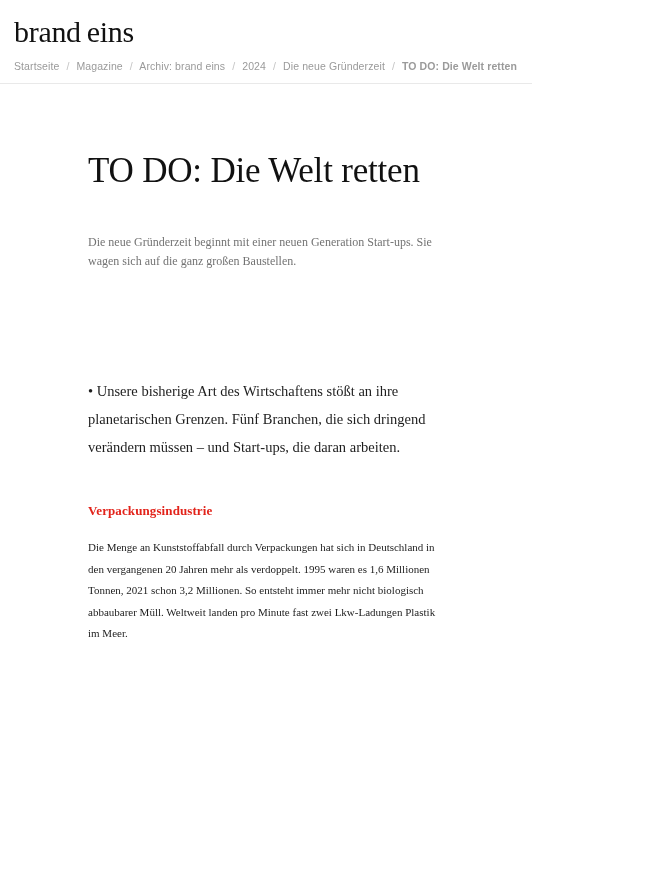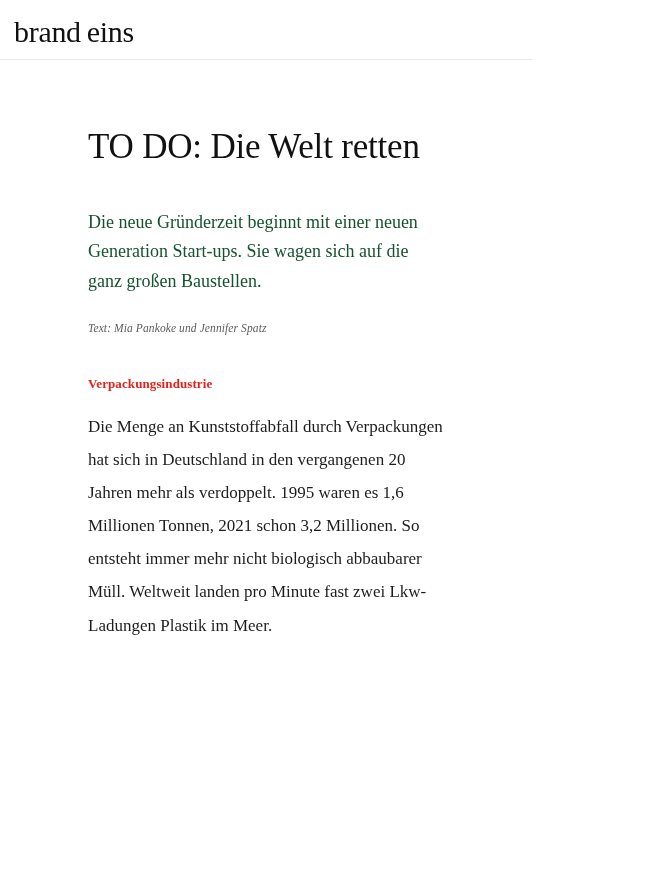--- a/index.html
+++ b/index.html
@@ -73,23 +73,23 @@
     font-family: "Liberation Serif", serif;
     font-weight: 400;
     font-size: 35px;
     line-height: 1.22;
     color: #111;
     margin: 66px 0 0 0;
     letter-spacing: -0.2px;
   }
   .standfirst {
     font-family: "Liberation Serif", serif;
-    font-size: 18px;
+    font-size: 12px;
     line-height: 1.62;
-    color: #14532d;
+    color: #737373;
     margin: 40px 0 0 0;
     max-width: 540px;
   }
   .byline {
     font-family: "Liberation Serif", serif;
     font-style: italic;
     font-size: 11.5px;
     color: #5d5d5d;
     margin: 26px 0 0 0;
     letter-spacing: 0.1px;
@@ -110,47 +110,63 @@
   .section-head {
     font-family: "Liberation Serif", serif;
     font-weight: 700;
     font-size: 13px;
     color: #e2231a;
     margin: 42px 0 0 0;
     letter-spacing: 0.1px;
   }
   .body-par {
     font-family: "Liberation Serif", serif;
-    font-size: 17px;
+    font-size: 11px;
     line-height: 1.95;
     color: #1d1d1d;
     margin: 18px 0 0 0;
     max-width: 540px;
   }
 </style>
 </head>
 <body>
 
 <div class="page">
 
   <div class="masthead">
     <div class="logo">
       <span class="logo-brand">brand</span><span class="logo-sep"></span><span class="logo-eins">eins</span>
     </div>
   </div>
 
+  <nav class="breadcrumb">
+    <span class="crumb">Startseite</span>
+    <span class="sep">/</span>
+    <span class="crumb">Magazine</span>
+    <span class="sep">/</span>
+    <span class="crumb">Archiv: brand eins</span>
+    <span class="sep">/</span>
+    <span class="crumb">2024</span>
+    <span class="sep">/</span>
+    <span class="crumb">Die neue Gründerzeit</span>
+    <span class="sep">/</span>
+    <span class="crumb crumb-current">TO DO: Die Welt retten</span>
+  </nav>
 
   <div class="hrule"></div>
 
   <article class="article">
     <h1 class="title">TO DO: Die Welt retten</h1>
 
     <p class="standfirst">Die neue Gründerzeit beginnt mit einer neuen Generation Start-ups. Sie wagen sich auf die ganz großen Baustellen.</p>
 
-    <p class="byline">Text: Mia Pankoke und Jennifer Spatz</p>
 
+    <p class="lede">
+      <span class="bullet">•</span>
+      <span>Unsere bisherige Art des Wirtschaftens stößt an ihre planetarischen Grenzen. Fünf Branchen, die sich dringend verändern müssen – und Start-ups, die daran arbeiten.</span>
+    </p>
 
     <h2 class="section-head">Verpackungsindustrie</h2>
     <p class="body-par">Die Menge an Kunststoffabfall durch Verpackungen hat sich in Deutschland in den vergangenen 20 Jahren mehr als verdoppelt. 1995 waren es 1,6 Millionen Tonnen, 2021 schon 3,2 Millionen. So entsteht immer mehr nicht biologisch abbaubarer Müll. Weltweit landen pro Minute fast zwei Lkw-Ladungen Plastik im Meer.</p>
 
   </article>
 
 </div>
 
 </body></html>

